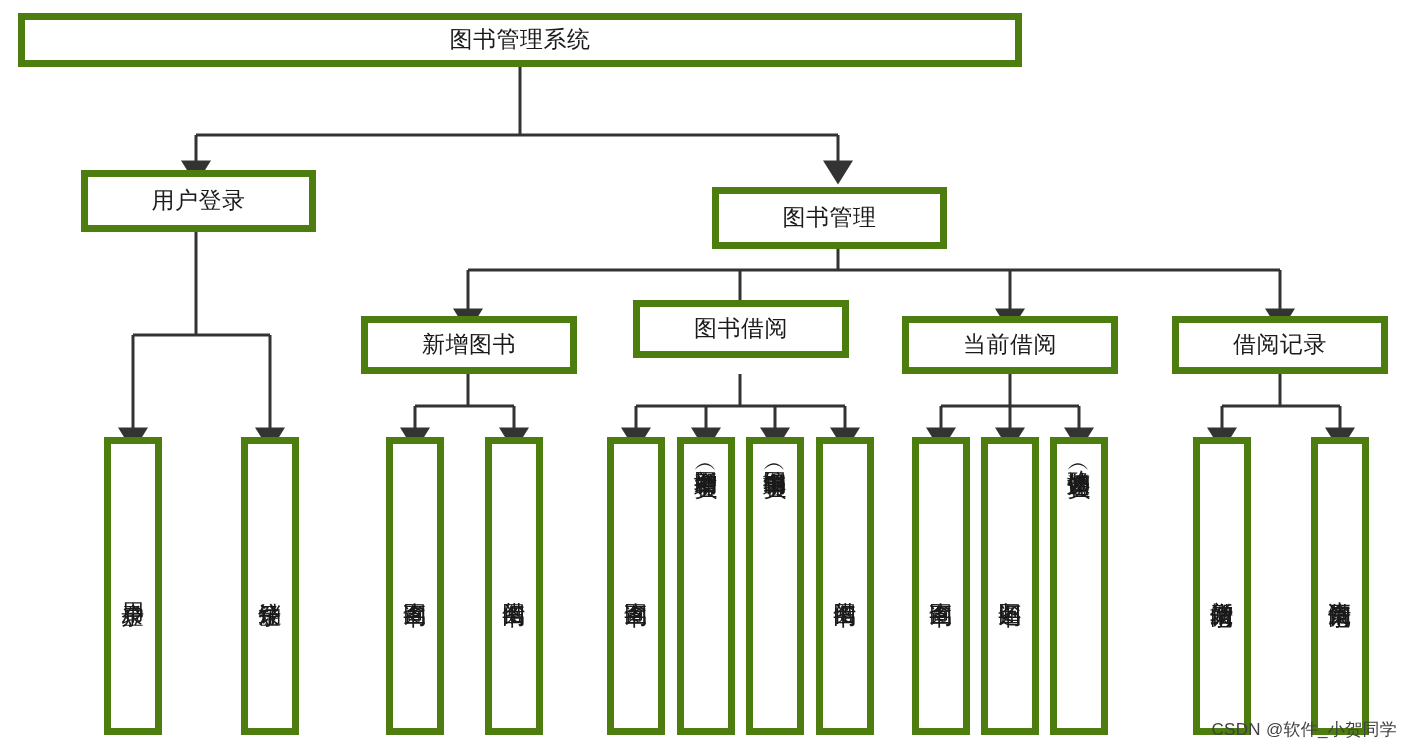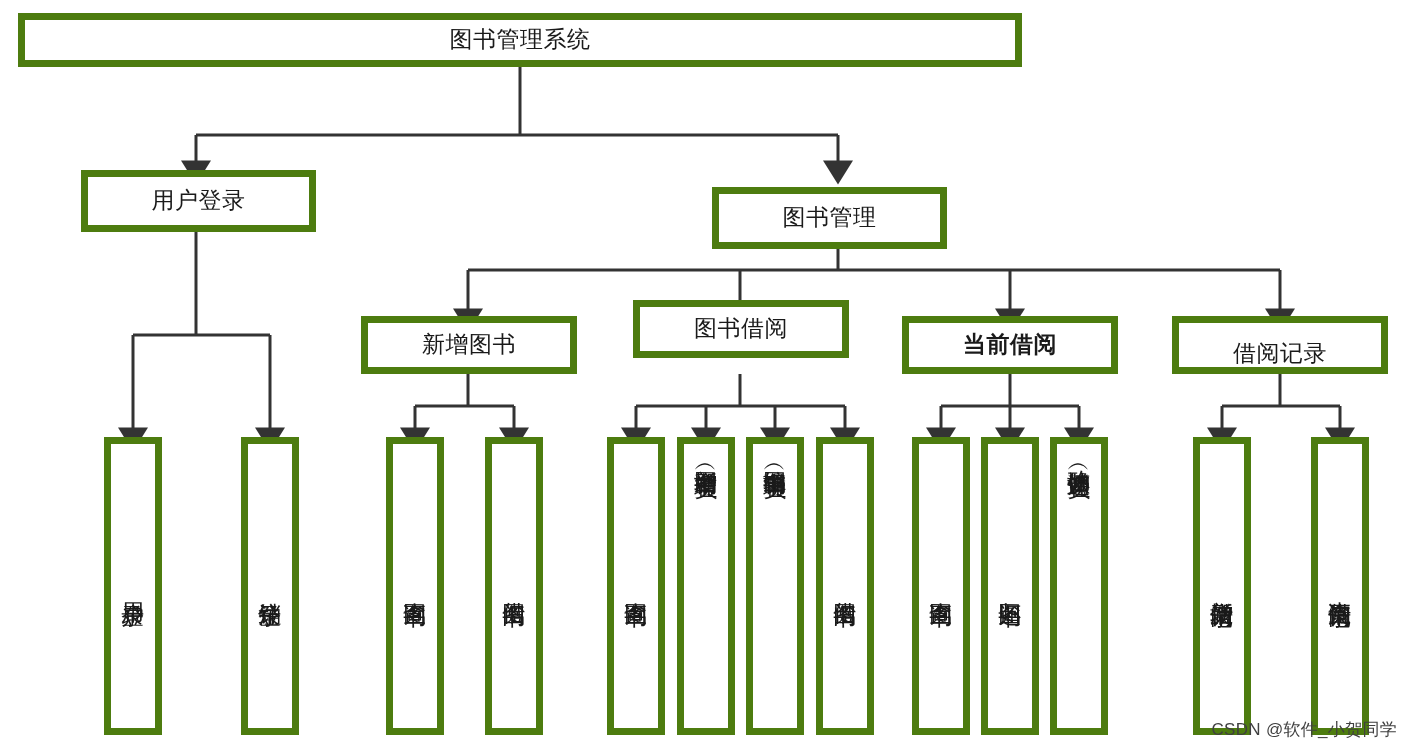--- a/index.html
+++ b/index.html
@@ -140,24 +140,24 @@
   <div class="node horizontal" style="left:712px; top:170px; width:235px; height:62px;margin-top:17px;">
     <span class="node-label">图书管理</span>
   </div>
 
   <div class="node horizontal" style="left:361px; top:316px; width:216px; height:58px;">
     <span class="node-label">新增图书</span>
   </div>
   <div class="node horizontal" style="left:633px; top:300px; width:216px; height:58px;">
     <span class="node-label">图书借阅</span>
   </div>
-  <div class="node horizontal" style="left:902px; top:316px; width:216px; height:58px;font-weight:bold;">
+  <div class="node horizontal" style="left:902px; top:316px; width:216px; height:58px;">
     <span class="node-label">当前借阅</span>
   </div>
-  <div class="node horizontal" style="left:1172px; top:316px; width:216px; height:58px;align-items:flex-end;">
+  <div class="node horizontal" style="left:1172px; top:316px; width:216px; height:58px;">
     <span class="node-label">借阅记录</span>
   </div>
 
   <div class="node vertical centered" style="left:104px; top:437px; width:58px; height:298px;">
     <span class="node-label">用户登录</span>
   </div>
   <div class="node vertical centered" style="left:241px; top:437px; width:58px; height:298px;">
     <span class="node-label">注销登录</span>
   </div>
 

